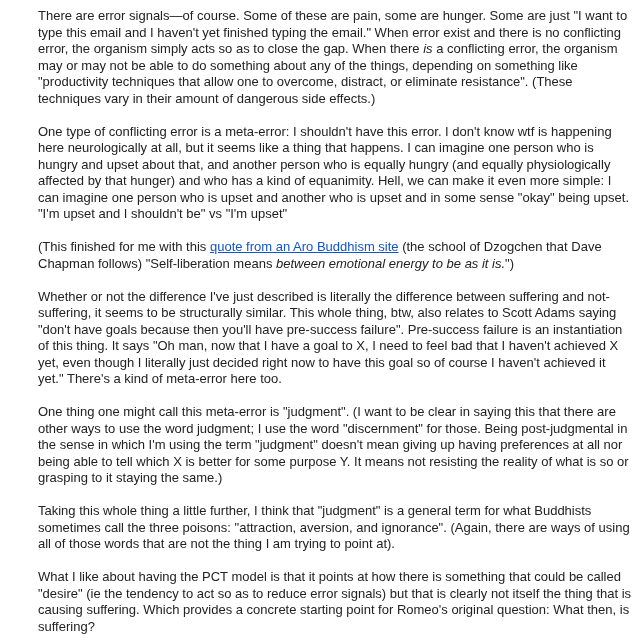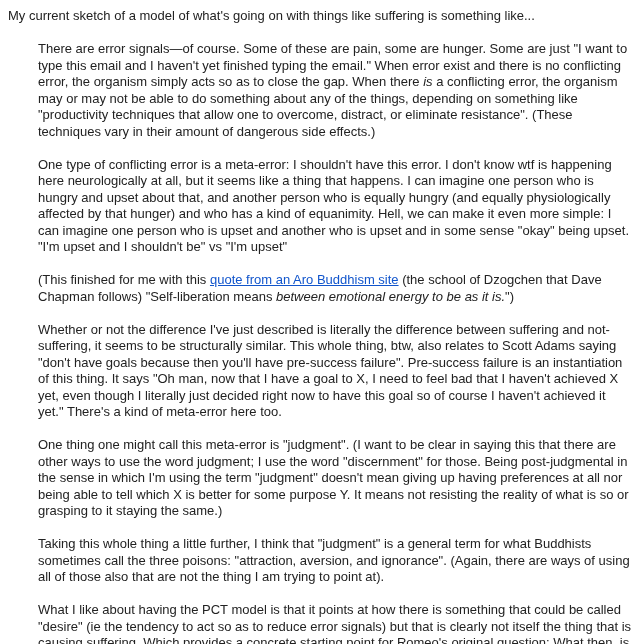--- a/index.html
+++ b/index.html
@@ -38,24 +38,23 @@
     cursor: pointer;
   }
   em {
     font-style: italic;
   }
 </style>
 </head>
 <body>
 
 <div class="doc">
-  <p>My current sketch of a model of what's going on with things like suffering is something like...</p>
   <blockquote class="quoted" id="quote-container">
       <p><span>There are error signals—of course. Some of these are pain, some are hunger. Some are just "I want to type this email and I haven't yet finished typing the email." When error exist and there is no conflicting error, the organism simply acts so as to close the gap. When there </span><em>is</em><span> a conflicting error, the organism may or may not be able to do something about any of the things, depending on something like "productivity techniques that allow one to overcome, distract, or eliminate resistance". (These techniques vary in their amount of dangerous side effects.)</span></p>
       <p><span>One type of conflicting error is a meta-error: I shouldn't have this error. I don't know wtf is happening here neurologically at all, but it seems like a thing that happens. I can imagine one person who is hungry and upset about that, and another person who is equally hungry (and equally physiologically affected by that hunger) and who has a kind of equanimity. Hell, we can make it even more simple: I can imagine one person who is upset and another who is upset and in some sense "okay" being upset. "I'm upset and I shouldn't be" vs "I'm upset"</span></p>
       <p><span>(This finished for me with this </span><a class="inline-link" href="#" style="color: rgb(17, 85, 204);">quote from an Aro Buddhism site</a><span> (the school of Dzogchen that Dave Chapman follows) "Self-liberation means </span><em>between emotional energy to be as it is.</em><span>")</span></p>
       <p><span>Whether or not the difference I've just described is literally the difference between suffering and not-suffering, it seems to be structurally similar. This whole thing, btw, also relates to Scott Adams saying "don't have goals because then you'll have pre-success failure". Pre-success failure is an instantiation of this thing. It says "Oh man, now that I have a goal to X, I need to feel bad that I haven't achieved X yet, even though I literally just decided right now to have this goal so of course I haven't achieved it yet." There's a kind of meta-error here too.</span></p>
       <p><span>One thing one might call this meta-error is "judgment". (I want to be clear in saying this that there are other ways to use the word judgment; I use the word "discernment" for those. Being post-judgmental in the sense in which I'm using the term "judgment" doesn't mean giving up having preferences at all nor being able to tell which X is better for some purpose Y. It means not resisting the reality of what is so or grasping to it staying the same.)</span></p>
-      <p><span>Taking this whole thing a little further, I think that "judgment" is a general term for what Buddhists sometimes call the three poisons: "attraction, aversion, and ignorance". (Again, there are ways of using all of those also that are not the thing I am trying to point at).</span></p>
+      <p><span>Taking this whole thing a little further, I think that "judgment" is a general term for what Buddhists sometimes call the three poisons: "attraction, aversion, and ignorance". (Again, there are ways of using all of those words that are not the thing I am trying to point at).</span></p>
       <p><span>What I like about having the PCT model is that it points at how there is something that could be called "desire" (ie the tendency to act so as to reduce error signals) but that is clearly not itself the thing that is causing suffering. Which provides a concrete starting point for Romeo's original question: What then, is suffering?</span></p>
     </blockquote>
 
 </div>
 
 </body></html>

